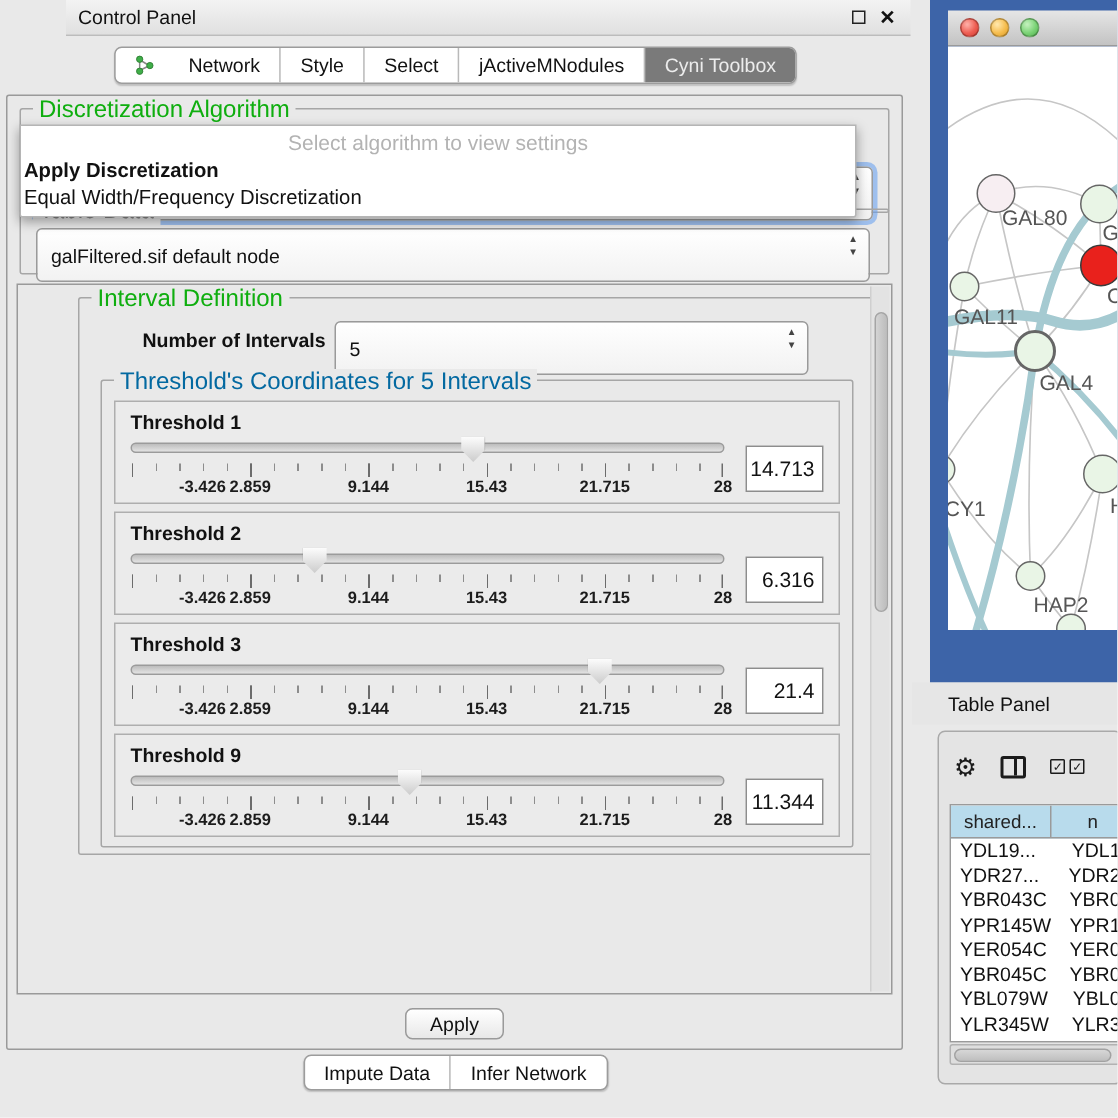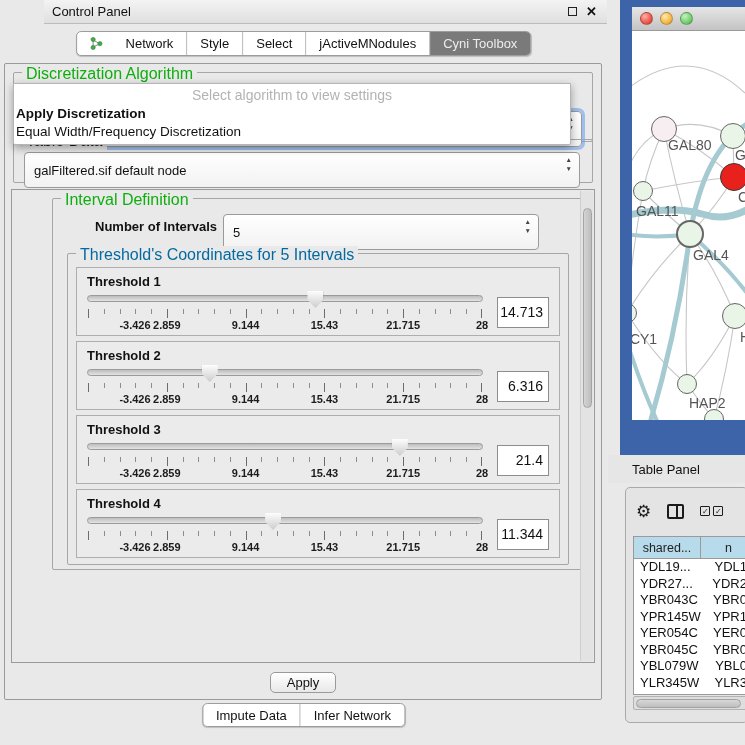--- a/index.html
+++ b/index.html
@@ -265,21 +265,21 @@
                       <span class="tl3">15.43</span>
                       <span class="tl4">21.715</span>
                       <span class="tl5">28</span>
                   </div>
                 </div>
                 <input class="val-input" value="21.4" style="">
               </div>
             </div>
 
             <div class="th-row">
-              <div class="th-label">Threshold 4</div>
+              <div class="th-label">Threshold 9</div>
               <div class="th-flex">
                 <div class="slider-wrap">
                   <div class="track"></div>
                   <div class="thumb-sl" style="left:calc(47% - 8px)"></div>
                   <div class="ticks">
                       <div class="minor"></div>
                       <div class="major"></div>
                     </div>
                   <div class="tick-labels">
                     <span class="tl0">-3.426</span>

